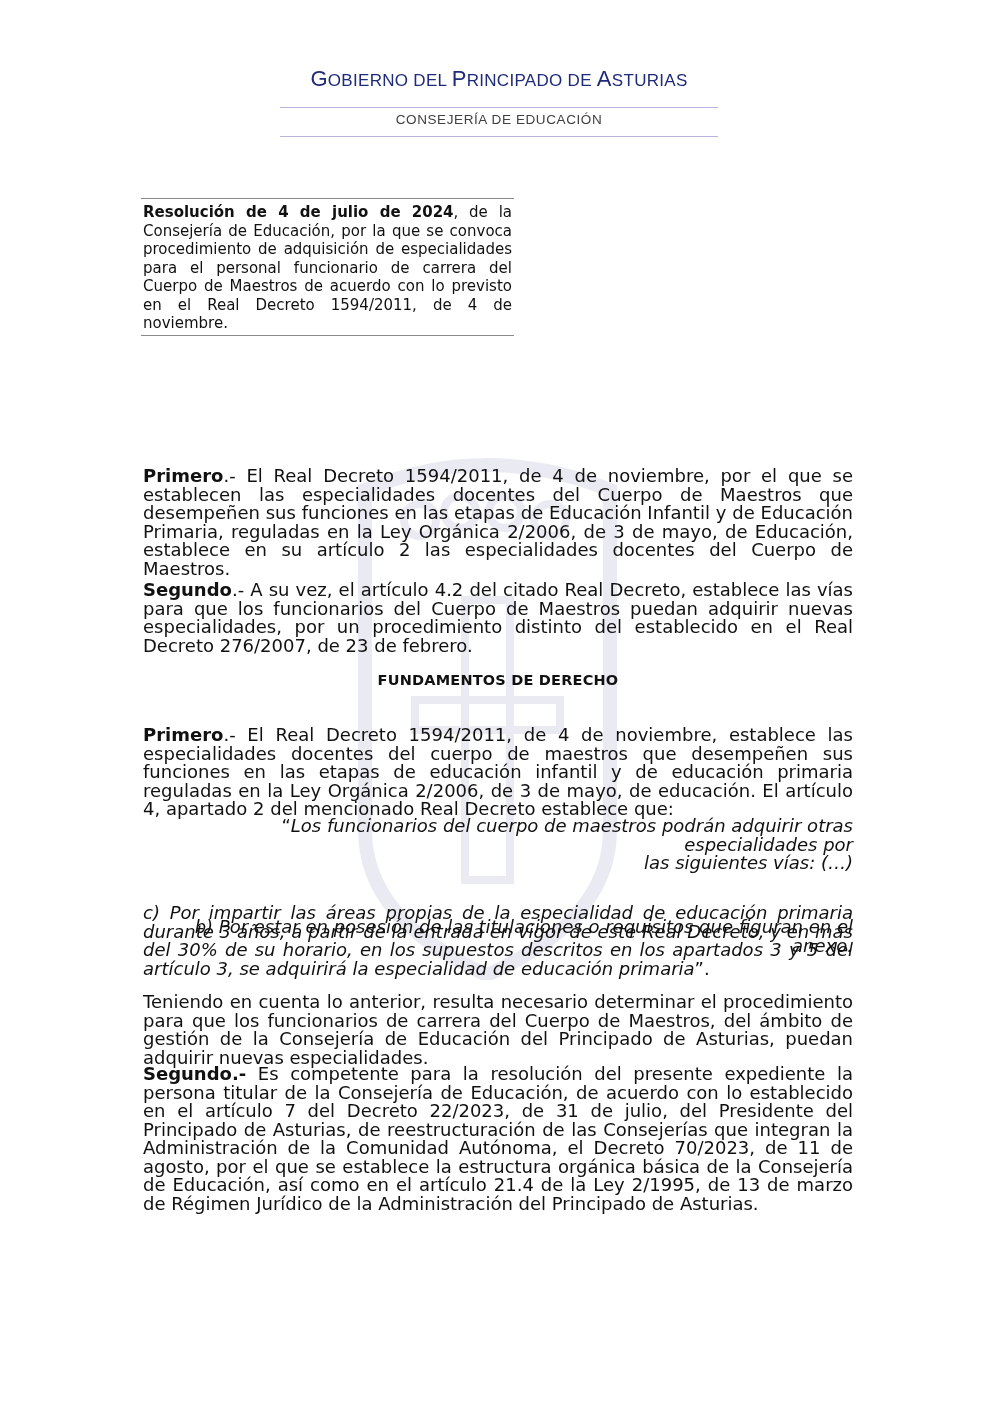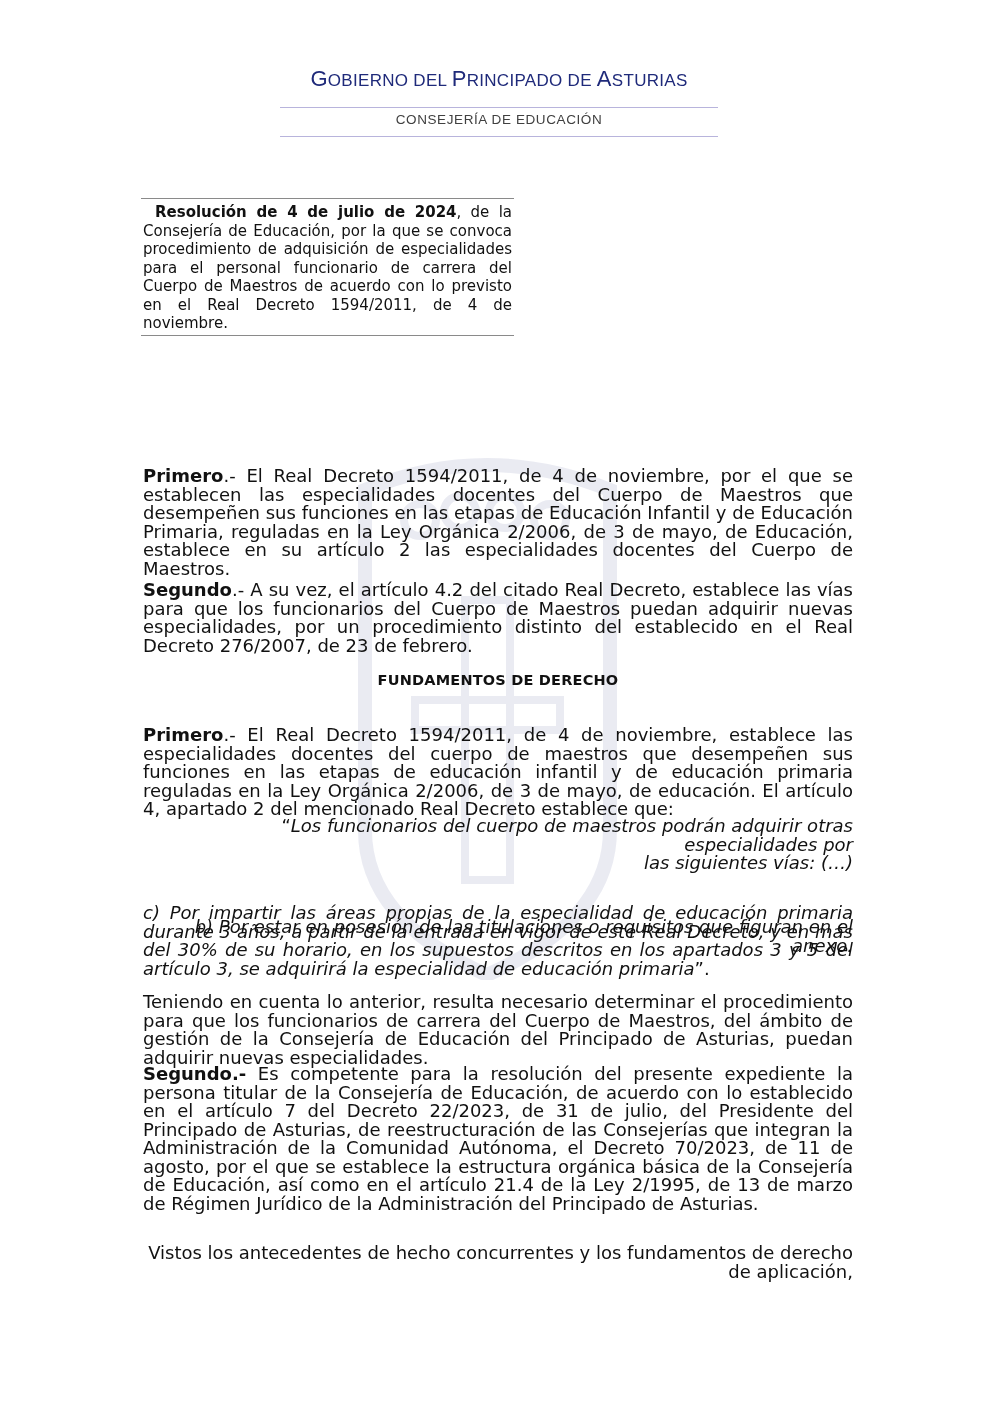--- a/index.html
+++ b/index.html
@@ -15,21 +15,21 @@
   .hdr-sub { position: absolute; left: 280px; width: 438px; top: 112px; text-align: center;
              font-family: "Liberation Sans", sans-serif; color: #404040; font-size: 13.5px;
              letter-spacing: 0.6px; }
 
   .watermark { position: absolute; left: 345px; top: 450px; width: 285px; height: 530px; opacity: 0.09; }
 
   .summary { position: absolute; left: 141px; top: 198px; width: 373px;
              border-top: 1.5px solid #8a8a8a; border-bottom: 1.5px solid #8a8a8a;
              padding: 4px 2px 2px 2px; box-sizing: border-box;
              font-size: 15px; line-height: 18.5px; text-align: justify; }
-  .summary b { font-weight: bold; margin-left: 12px; }
+  .summary b { font-weight: bold; }
 
   .heading { position: absolute; left: 143px; width: 710px; text-align: center;
              font-weight: bold; font-size: 14.5px; letter-spacing: 0.2px; }
 
   .para { position: absolute; left: 143px; width: 710px; font-size: 18px; line-height: 18.5px;
           text-align: justify; }
   .para b { font-weight: bold; }
   .para.it { font-style: italic; }
   .para.noj { text-align: right; }
 </style>
@@ -69,15 +69,14 @@
   <div class="para it noj" style="top:817px;"><span style="font-style:normal">“</span><span>Los funcionarios del cuerpo de maestros podrán adquirir otras especialidades por</span><br><span>las siguientes vías: (…)</span></div>
 
   <div class="para it noj" style="top:918px;">b) Por estar en posesión de las titulaciones o requisitos que figuran en el anexo.</div>
 
   <div class="para it" style="top:904px;"><span>c) Por impartir las áreas propias de la especialidad de educación primaria durante 3 años, a partir de la entrada en vigor de este Real Decreto, y en más del 30% de su horario, en los supuestos descritos en los apartados 3 y 5 del artículo 3, se adquirirá la especialidad de educación primaria</span><span style="font-style:normal">”.</span></div>
 
   <div class="para" style="top:993px;">Teniendo en cuenta lo anterior, resulta necesario determinar el procedimiento para que los funcionarios de carrera del Cuerpo de Maestros, del ámbito de gestión de la Consejería de Educación del Principado de Asturias, puedan adquirir nuevas especialidades.</div>
 
   <div class="para" style="top:1065px;"><b>Segundo.-</b><span> Es competente para la resolución del presente expediente la persona titular de la Consejería de Educación, de acuerdo con lo establecido en el artículo 7 del Decreto 22/2023, de 31 de julio, del Presidente del Principado de Asturias, de reestructuración de las Consejerías que integran la Administración de la Comunidad Autónoma, el Decreto 70/2023, de 11 de agosto, por el que se establece la estructura orgánica básica de la Consejería de Educación, así como en el artículo 21.4 de la Ley 2/1995, de 13 de marzo de Régimen Jurídico de la Administración del Principado de Asturias.</span></div>
 
-  <div class="para noj" style="top:1244px;">Vistos los antecedentes de hecho concurrentes y los fundamentos de derecho de aplicación,</div>
 
 </div>
 
 </body></html>

